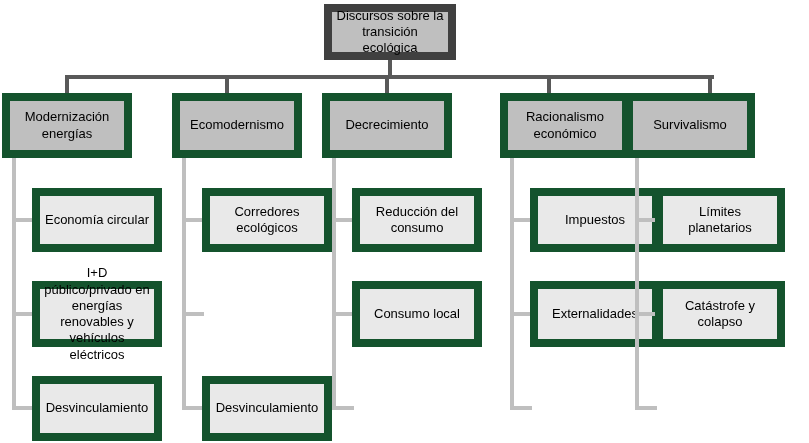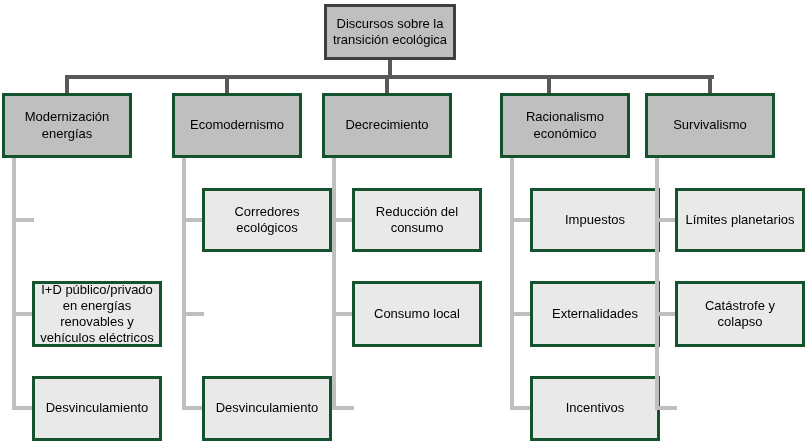--- a/index.html
+++ b/index.html
@@ -2,37 +2,37 @@
 <html><head>
 <meta charset="utf-8">
 <style>
   html,body { margin:0; padding:0; background:#ffffff; }
   #stage {
     position:relative; width:809px; height:443px; background:#ffffff;
     font-family:"Liberation Sans", sans-serif; overflow:hidden;
   }
   .box {
     position:absolute; box-sizing:border-box;
-    border:3px solid #14532d; background:#e9e9e9; color:#000000;
+    border:8px solid #14532d; background:#e9e9e9; color:#000000;
     display:flex; align-items:center; justify-content:center;
     text-align:center; font-size:13px; line-height:1.25; padding:2px 4px;
   }
   .root {
     left:324px; top:4px; width:132px; height:56px;
     background:#bfbfbf; border-color:#404040;
   }
   .lvl1 { left:0; top:93px; width:130px; height:65px; background:#bfbfbf; }
   .lvl2 { left:30px; width:130px; background:#e9e9e9; }
   .c0 { top:188px; height:64px; }
   .c1 { top:281px; height:66px; }
   .c2 { top:376px; height:65px; }
 
   .column { position:absolute; top:0; width:160px; height:443px; }
   .col0 { left:2px; } .col1 { left:172px; } .col2 { left:322px; }
-  .col3 { left:500px; } .col4 { left:645px; }
+  .col3 { left:500px; } .col4 { left:625px; }
 
   
   .vline { position:absolute; left:10px; top:158px; width:4px; height:252px; background:#bfbfbf; }
   .stub  { position:absolute; left:10px; width:22px; height:4px; background:#bfbfbf; }
   .s0 { top:218px; } .s1 { top:312px; } .s2 { top:406px; }
 
   
   .dark { position:absolute; background:#595959; }
   .root-drop { left:388px; top:60px; width:4px; height:17px; }
   .bus  { left:65px; top:75px; width:649px; height:4px; }
@@ -54,20 +54,21 @@
   <div class="dark drop d2"></div>
   <div class="dark drop d3"></div>
   <div class="dark drop d4"></div>
 
   <div class="column col0">
     <div class="box lvl1">Modernización energías</div>
     <div class="vline"></div>
     <div class="stub s0"></div>
     <div class="stub s1"></div>
     <div class="stub s2"></div>
+    <div class="box lvl2 c0">Economía circular</div>
     <div class="box lvl2 c1">I+D público/privado en energías renovables y vehículos eléctricos</div>
     <div class="box lvl2 c2">Desvinculamiento</div>
   </div>
 
   <div class="column col1">
     <div class="box lvl1">Ecomodernismo</div>
     <div class="vline"></div>
     <div class="stub s0"></div>
     <div class="stub s1"></div>
     <div class="stub s2"></div>
@@ -86,21 +87,20 @@
   </div>
 
   <div class="column col3">
     <div class="box lvl1">Racionalismo económico</div>
     <div class="vline"></div>
     <div class="stub s0"></div>
     <div class="stub s1"></div>
     <div class="stub s2"></div>
     <div class="box lvl2 c0">Impuestos</div>
     <div class="box lvl2 c1">Externalidades</div>
-    <div class="box lvl2 c2">Incentivos</div>
   </div>
 
   <div class="column col4">
     <div class="box lvl1">Survivalismo</div>
     <div class="vline"></div>
     <div class="stub s0"></div>
     <div class="stub s1"></div>
     <div class="stub s2"></div>
     <div class="box lvl2 c0">Límites planetarios</div>
     <div class="box lvl2 c1">Catástrofe y colapso</div>

